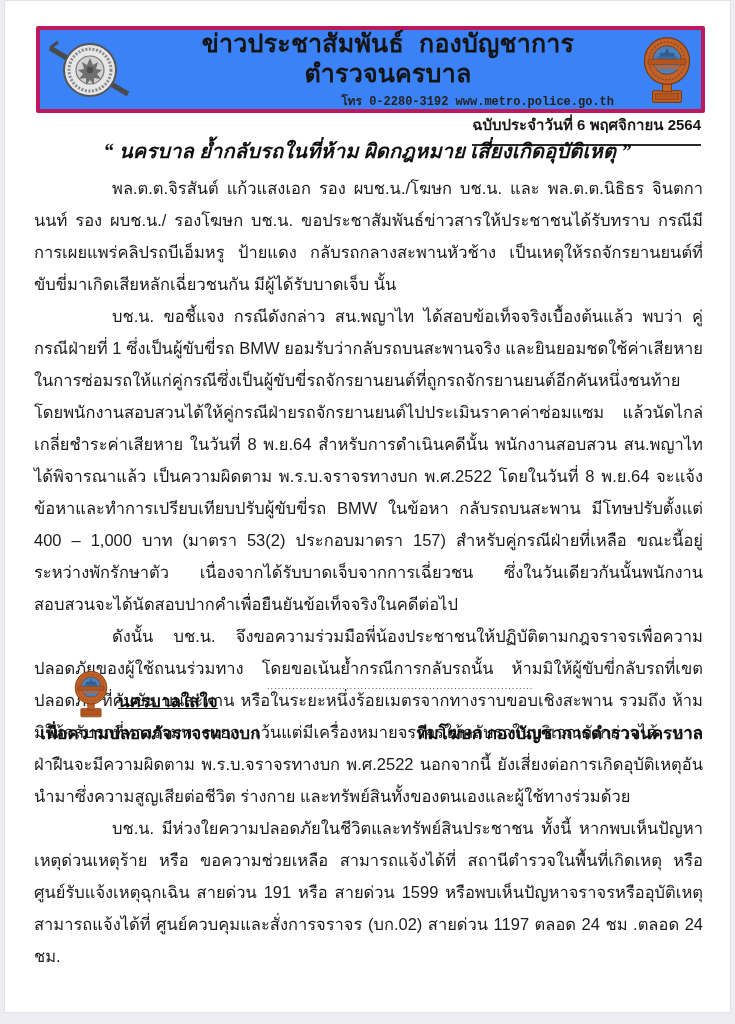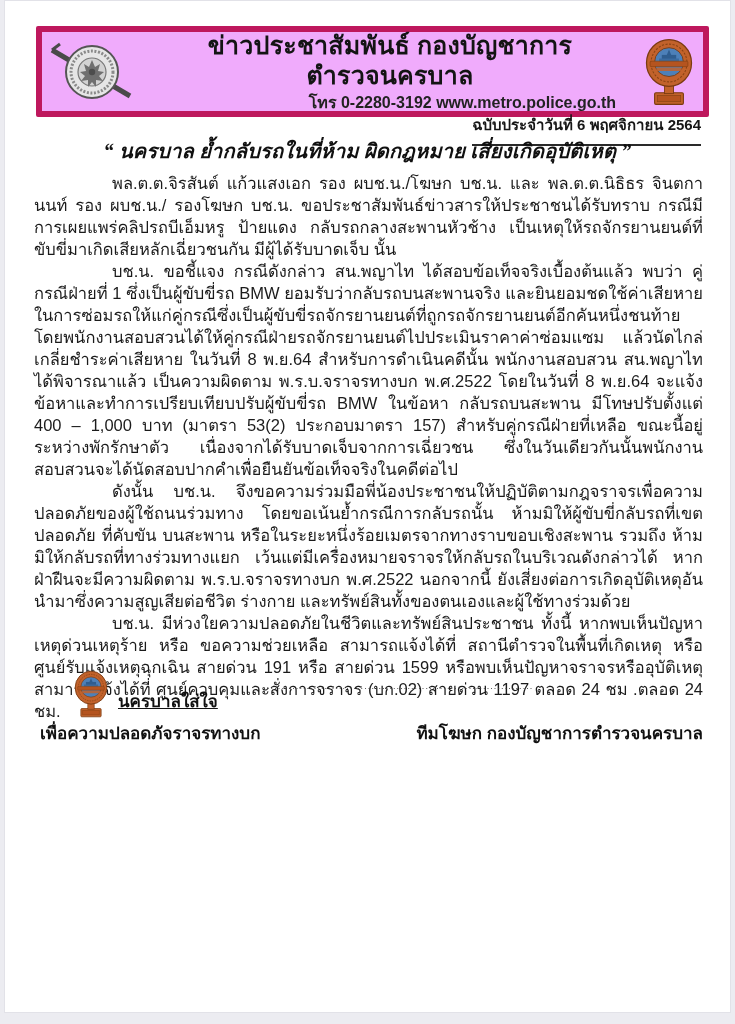--- a/index.html
+++ b/index.html
@@ -10,50 +10,50 @@
     color:#1c1c1c;
     -webkit-font-smoothing:antialiased;
   }
   .sheet{
     position:absolute;left:4px;top:0;width:727px;height:1013px;
     background:#ffffff;border:1px solid #e2e2e8;box-sizing:border-box;
   }
   
   .header-box{
     position:absolute;left:31px;top:25px;width:661px;height:79px;
-    border:6px solid #be185d;border-radius:2px;
-    display:flex;align-items:center;background:#f0abfc;
+    border:4px solid #be185d;border-radius:2px;
+    display:flex;align-items:center;background:#3b82f6;font-family:Liberation Mono, monospace;
   }
   .seal-wrap{width:92px;height:72px;margin-left:4px;flex:0 0 auto;}
   .hdr-center{flex:1 1 auto;display:flex;flex-direction:column;justify-content:center;}
   .org-title{
     text-align:center;font-size:25px;font-weight:bold;color:#141414;
     letter-spacing:.2px;line-height:30px;margin-top:2px;
   }
   .org-contact{
-    text-align:right;padding-right:26px;font-size:16px;font-weight:bold;
+    text-align:right;padding-right:26px;font-size:12px;font-weight:bold;
     color:#222;margin-top:0;
   }
   .emblem-wrap{width:54px;height:72px;margin-right:7px;flex:0 0 auto;}
   
   .issue-date{
     position:absolute;top:112px;right:29px;
     font-size:15px;font-weight:bold;color:#161616;
     border-bottom:2px solid #2a2a2a;padding-bottom:7px;
   }
   .headline{
     position:absolute;top:134px;left:0;width:100%;text-align:center;
     font-size:20px;font-weight:bold;font-style:italic;color:#101010;
     letter-spacing:.2px;
     font-family:Liberation Serif, serif;
   }
   
   .body-text{
     position:absolute;left:29px;top:171px;width:669px;
-    font-size:16.5px;line-height:22px;text-align:justify;color:#1b1b1b;
+    font-size:16.5px;line-height:32px;text-align:justify;color:#1b1b1b;
   }
   .body-text p{margin:0;text-indent:78px;}
   
   .footer{position:absolute;left:29px;top:666px;width:669px;height:100px;}
   .footer-emblem{position:absolute;left:38px;top:2px;width:38px;height:50px;}
   .slogan1{position:absolute;left:84px;top:20px;font-size:17px;font-weight:bold;color:#111;text-decoration:underline;}
   .slogan2{position:absolute;left:6px;top:52px;font-size:17px;font-weight:bold;color:#111;}
   .sig-dots{
     position:absolute;left:233px;top:14px;width:265px;
     font-size:9px;letter-spacing:1.1px;color:#444;overflow:hidden;white-space:nowrap;

